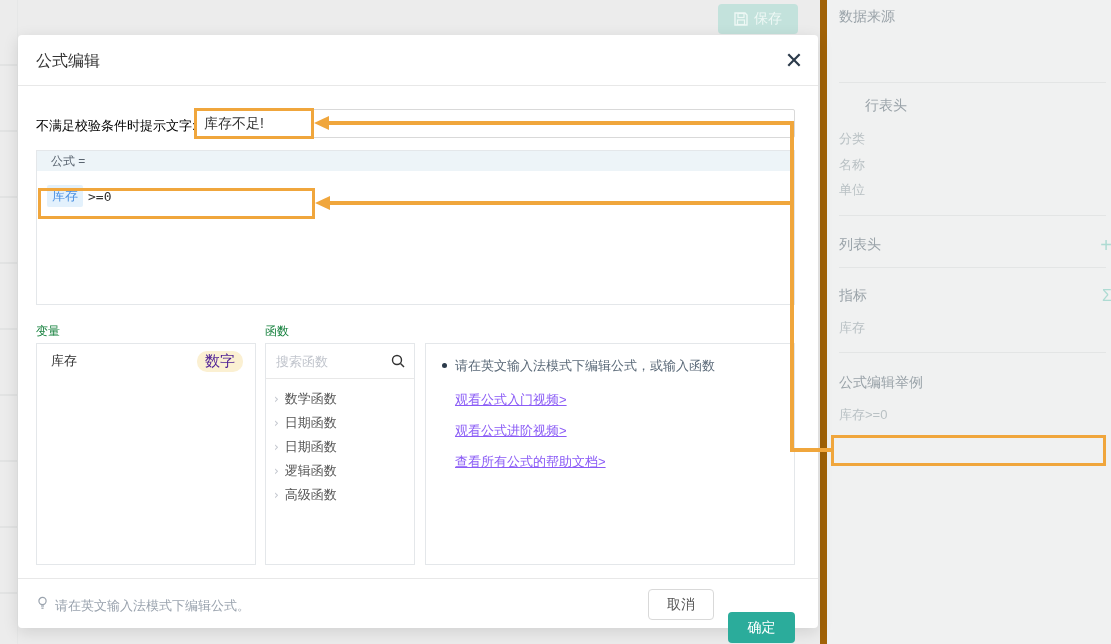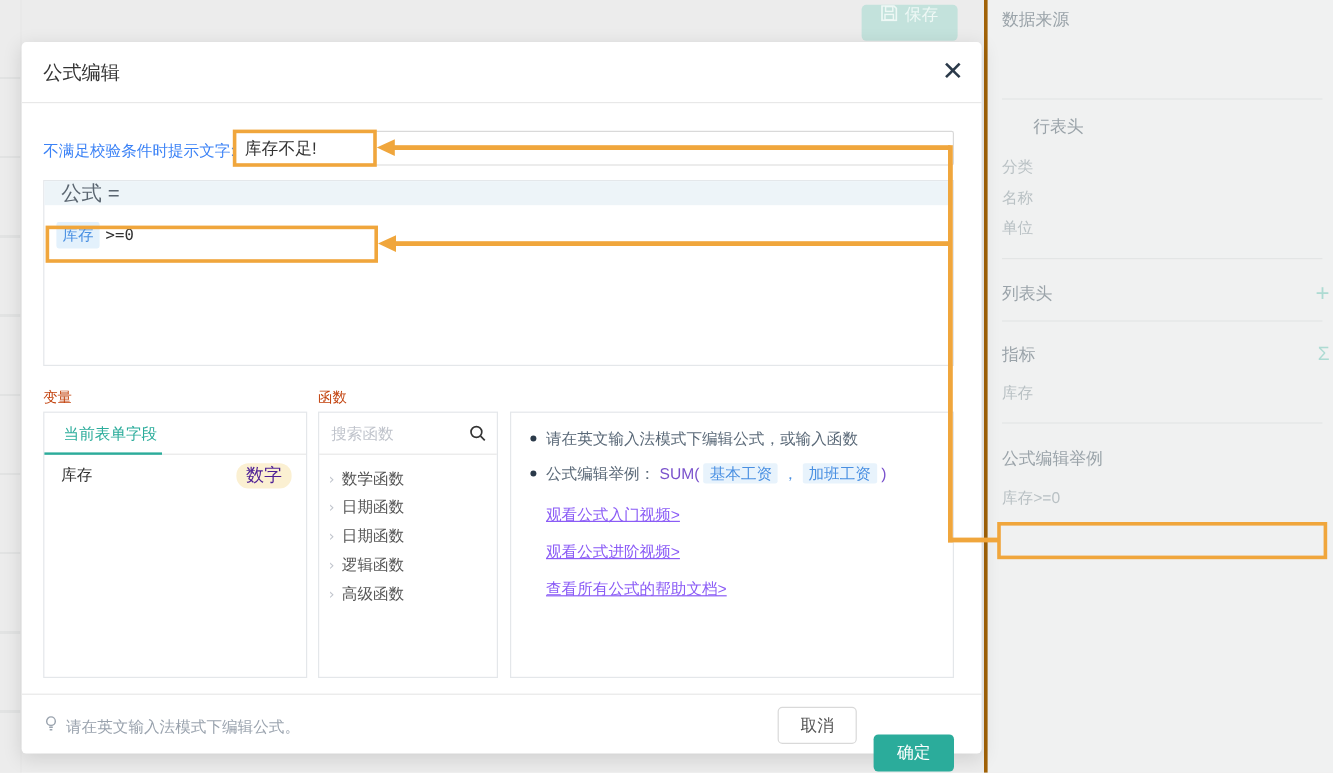--- a/index.html
+++ b/index.html
@@ -13,29 +13,29 @@
   
   .bg-left-strip{
     position:absolute; left:0; top:0; width:18px; height:644px;
     background:repeating-linear-gradient(to bottom,#ececec 0 64px,#e2e3e3 64px 66px);
     border-right:1px solid #e6e7e7;
   }
   .save-btn{
     position:absolute; left:718px; top:4px; width:80px; height:30px;
     background:#c3e2dc; border-radius:4px; border:none;
     color:#eef8f5; font-size:14px;
-    display:flex; align-items:flex-start; justify-content:center; gap:6px;
+    display:flex; align-items:center; justify-content:center; gap:6px;
     cursor:pointer;
   }
   .save-btn svg{ display:block; }
 
   
   .sidebar{
     position:absolute; left:820px; top:0; width:291px; height:644px;
-    background:#f0f1f1; border-left:3px solid #a16207;
+    background:#f0f1f1; border-left:7px solid #a16207;
     padding:0 6px 0 12px;
   }
   .sb-title{ font-size:14px; color:#9aa3a9; }
   .sb-item{ font-size:13px; color:#b9c1c4; cursor:pointer; }
   .sb-head-row{ display:flex; align-items:center; justify-content:space-between; }
   .sb-plus{ color:#aedbd3; font-size:20px; font-weight:400; line-height:1; cursor:pointer; }
   .sb-sigma{ color:#aedbd3; font-size:16px; line-height:1; cursor:pointer; }
   .sb-divider{ position:absolute; left:832px; width:267px; height:1px; background:#e3e5e5; }
   .pos{ position:absolute; }
 
@@ -48,44 +48,44 @@
   .dlg-header{
     position:absolute; left:0; top:0; width:100%; height:51px;
     border-bottom:1px solid #e8e8e8;
   }
   .dlg-title{ position:absolute; left:18px; top:16px; font-size:16px; color:#333; }
   .dlg-close{
     position:absolute; right:12px; top:14px; width:24px; height:24px;
     font-size:22px; color:#2b3a4a; line-height:24px; text-align:center; cursor:pointer;
     font-family:"DejaVu Sans",sans-serif;
   }
-  .prompt-label{ position:absolute; left:18px; top:82px; font-size:13px; color:#3b82f6; }
+  .prompt-label{ position:absolute; left:18px; top:82px; font-size:13px; color:#000000; }
   .prompt-input{
     position:absolute; left:177px; top:74px; width:600px; height:29px;
     border:1px solid #d9d9d9; border-radius:2px; padding:0 8px;
     font-size:14px; color:#333; background:#fff;
     font-family:"Liberation Sans","DejaVu Sans",sans-serif;
   }
   .formula-panel{
     position:absolute; left:18px; top:115px; width:759px; height:155px;
     border:1px solid #e4e7ea; background:#fff;
   }
   .formula-head{
     height:20px; background:#edf4f8; display:flex; align-items:center;
-    padding-left:14px; font-size:17px; color:#5a6570;
+    padding-left:14px; font-size:12px; color:#5a6570;
   }
   .formula-editor{ position:relative; height:118px; cursor:text; }
   .formula-line{ position:absolute; left:10px; top:14px; display:flex; align-items:center; }
   .token-chip{
     background:#e3f1fc; color:#4a90e2; font-size:13px;
     padding:2px 5px; border-radius:2px; cursor:pointer;
   }
   .expr-text{ font-family:"DejaVu Sans Mono",monospace; font-size:13px; color:#333; margin-left:5px; }
 
-  .section-label{ position:absolute; font-size:12px; color:#c2410c; }
+  .section-label{ position:absolute; font-size:12px; color:#15803d; }
 
   .vars-panel{
     position:absolute; left:18px; top:308px; width:220px; height:222px;
     border:1px solid #e4e7ea; background:#fff;
   }
   .vars-tabrow{ position:relative; height:35px; border-bottom:1px solid #e8e8e8; }
   .vars-tab{
     position:absolute; left:16px; top:9px; font-size:13px; color:#2bac9b; cursor:pointer;
   }
   .vars-tab-underline{ position:absolute; left:0; bottom:-1px; width:98px; height:2px; background:#2bac9b; }
@@ -226,24 +226,20 @@
         <span class="token-chip">库存</span>
         <span class="expr-text">&gt;=0</span>
       </div>
     </div>
   </div>
 
   <div class="section-label" style="left:18px;top:288px;">变量</div>
   <div class="section-label" style="left:247px;top:288px;">函数</div>
 
   <div class="vars-panel">
-    <div class="vars-tabrow">
-      <span class="vars-tab">当前表单字段</span>
-      <span class="vars-tab-underline"></span>
-    </div>
     <div class="vars-item">
       <span class="vars-item-name">库存</span>
       <span class="type-badge">数字</span>
     </div>
   </div>
 
   <div class="func-panel">
     <div class="func-search">
       <input type="text" placeholder="搜索函数" style="">
       <span class="search-icon">
@@ -274,31 +270,20 @@
         <span class="chev">›</span>
         <span class="func-name">高级函数</span>
       </div>
     </div>
   </div>
 
   <div class="help-panel">
     <div class="help-row">
       <span class="bullet"></span>
       <span class="help-text">请在英文输入法模式下编辑公式，或输入函数</span>
-    </div>
-    <div class="help-row">
-      <span class="bullet"></span>
-      <span class="help-text">
-        <span>公式编辑举例：</span>
-        <span class="ex-func">SUM(</span>
-        <span class="ex-chip">基本工资</span>
-        <span class="ex-comma">，</span>
-        <span class="ex-chip">加班工资</span>
-        <span class="ex-func">)</span>
-      </span>
     </div>
     <div class="help-links">
       <a class="help-link">观看公式入门视频&gt;</a>
       <a class="help-link">观看公式进阶视频&gt;</a>
       <a class="help-link">查看所有公式的帮助文档&gt;</a>
     </div>
   </div>
 
   <div class="dlg-footer">
     <div class="hint">

